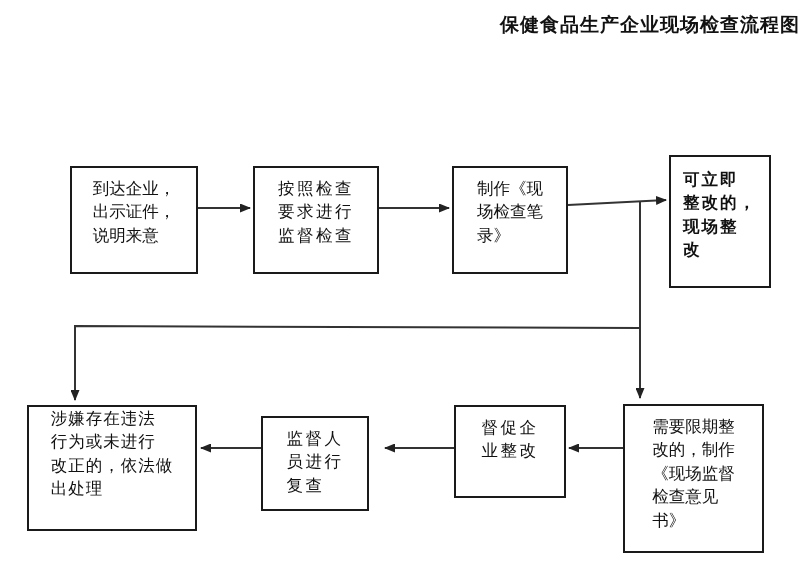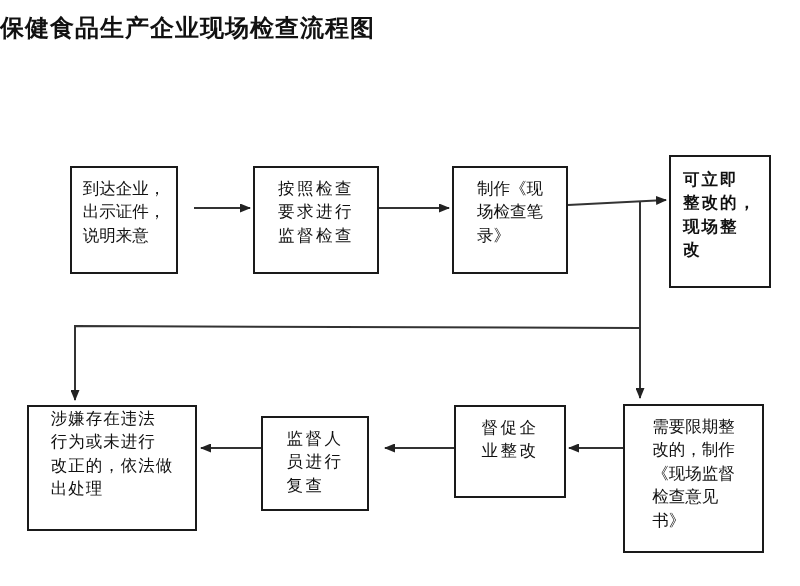--- a/index.html
+++ b/index.html
@@ -14,23 +14,23 @@
     height: 586px;
     background: #ffffff;
     overflow: hidden;
     font-family: "DejaVu Sans", "Liberation Sans", sans-serif;
   }
   #title {
     position: absolute;
     left: 0;
     top: 12px;
     width: 800px;
-    text-align: left;
+    text-align: right;
     font-family: "DejaVu Serif", "Liberation Serif", serif;
-    font-size: 24px;
+    font-size: 19px;
     font-weight: 700;
     letter-spacing: 1px;
     color: #111111;
     white-space: nowrap;
   }
   .node {
     position: absolute;
     box-sizing: border-box;
     border: 2px solid #1a1a1a;
     background: #ffffff;
@@ -42,21 +42,21 @@
   .node .txt {
     font-family: "DejaVu Serif", "Liberation Serif", serif;
     font-size: 16.5px;
     line-height: 1.42;
     color: #111111;
     text-align: left;
     white-space: pre-line;
     padding: 0;
   }
   
-  #n1 { left: 70px;  top: 166px; width: 108px; height: 108px; }
+  #n1 { left: 70px;  top: 166px; width: 128px; height: 108px; }
   #n1 .txt { margin-top: 9px; }
   #n2 { left: 253px; top: 166px; width: 126px; height: 108px; }
   #n2 .txt { margin-top: 9px; letter-spacing: 2.5px; }
   #n3 { left: 452px; top: 166px; width: 116px; height: 108px; }
   #n3 .txt { margin-top: 9px; }
   #n4 { left: 669px; top: 155px; width: 102px; height: 133px; font-weight: bold; }
   #n4 .txt { margin-top: 11px; letter-spacing: 2px; }
   #n5 { left: 623px; top: 404px; width: 141px; height: 149px; }
   #n5 .txt { margin-top: 9px; }
   #n6 { left: 454px; top: 405px; width: 112px; height: 93px; }

